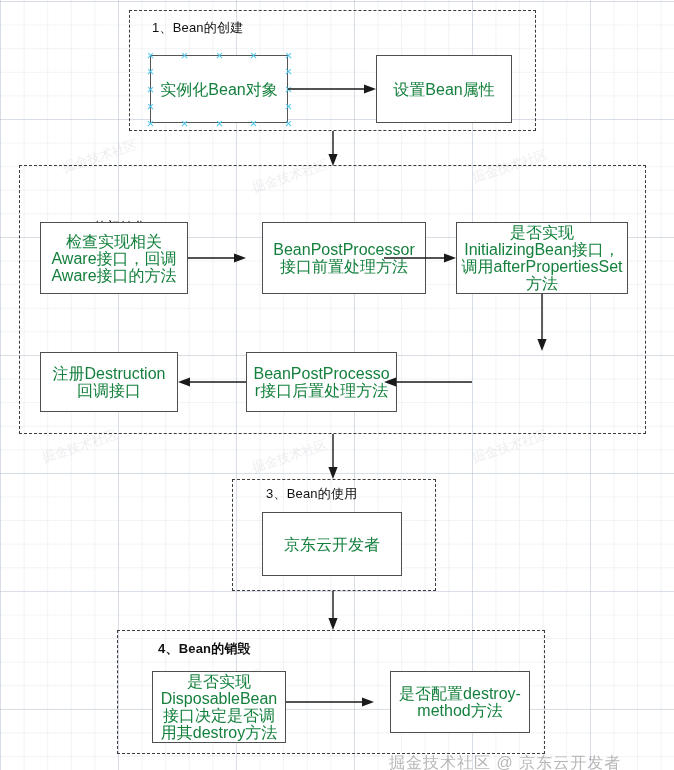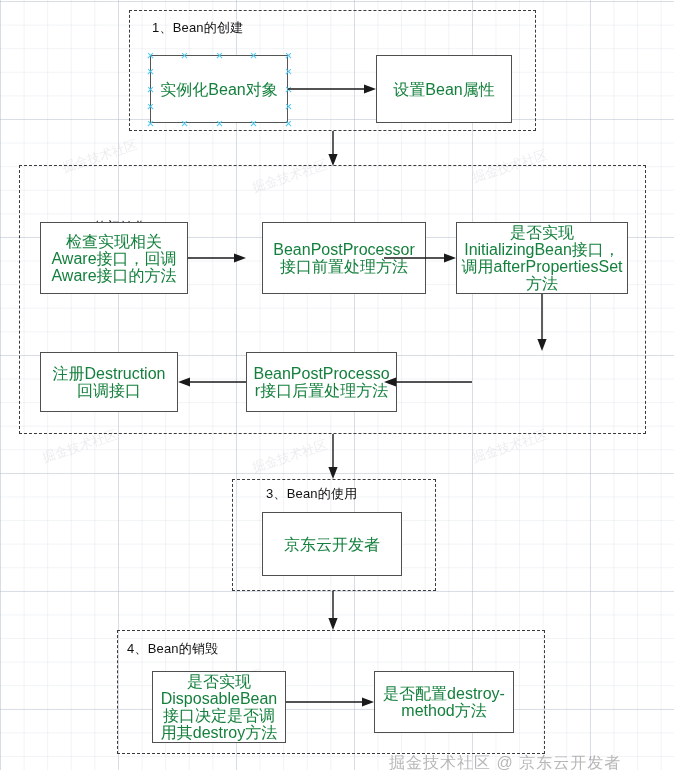--- a/index.html
+++ b/index.html
@@ -213,25 +213,25 @@
   <div class="group-title" style="left:266px; top:485px;">3、Bean的使用</div>
 
   <div class="node" style="left:262px; top:512px; width:140px; height:64px;">京东云开发者</div>
 
   <svg class="conn" style="left:326px; top:591px; width:14px; height:40px;" viewBox="0 0 14 40">
     <line x1="7" y1="0" x2="7" y2="30"></line>
     <polygon points="7,39 2.4,27 11.6,27"></polygon>
   </svg>
 
   <div class="group" style="left:117px; top:630px; width:428px; height:124px;"></div>
-  <div class="group-title" style="left:127px; top:640px;">4、Bean的销毁</div>
+  <div class="group-title" style="left:158px; top:640px;font-weight:bold;">4、Bean的销毁</div>
 
   <div class="node" style="left:152px; top:671px; width:134px; height:72px;">是否实现DisposableBean接口决定是否调用其destroy方法</div>
 
-  <div class="node" style="left:374px; top:671px; width:140px; height:62px;text-align:center;">是否配置destroy-method方法</div>
+  <div class="node" style="left:390px; top:671px; width:140px; height:62px;text-align:center;">是否配置destroy-method方法</div>
 
   <svg class="conn" style="left:286px; top:695px; width:90px; height:14px;" viewBox="0 0 90 14">
     <line x1="0" y1="7" x2="79" y2="7"></line>
     <polygon points="88,7 76,2.4 76,11.6"></polygon>
   </svg>
 
   <div class="watermark-main" style="left:389px; top:729px;margin-top:24px;">掘金技术社区 @ 京东云开发者</div>
 
 </div>
 

